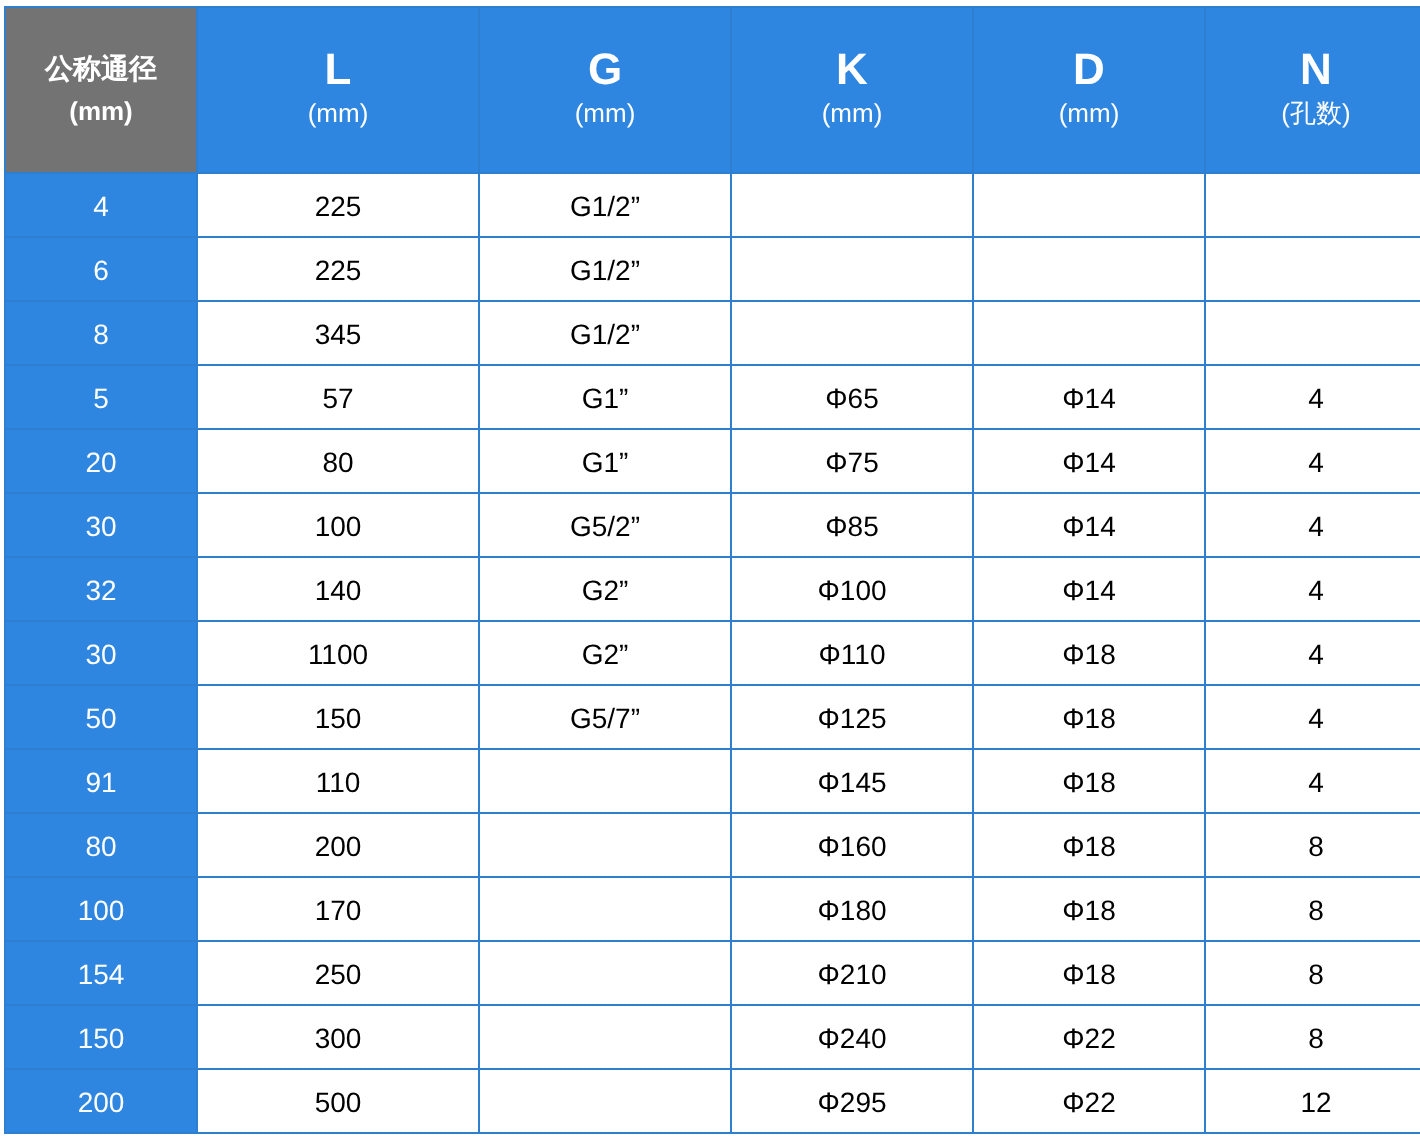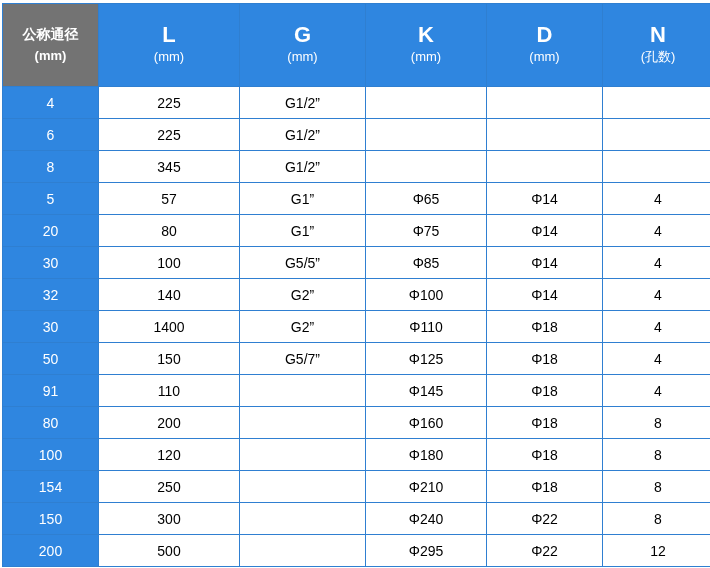--- a/index.html
+++ b/index.html
@@ -145,36 +145,36 @@
         <td class="dn-cell">20</td>
         <td class="val-cell col-l">80</td>
         <td class="val-cell col-g">G1”</td>
         <td class="val-cell col-k">Φ75</td>
         <td class="val-cell col-d">Φ14</td>
         <td class="val-cell col-n">4</td>
       </tr>
       <tr>
         <td class="dn-cell">30</td>
         <td class="val-cell col-l">100</td>
-        <td class="val-cell col-g">G5/5”</td>
+        <td class="val-cell col-g">G5/2”</td>
         <td class="val-cell col-k">Φ85</td>
         <td class="val-cell col-d">Φ14</td>
         <td class="val-cell col-n">4</td>
       </tr>
       <tr>
         <td class="dn-cell">32</td>
         <td class="val-cell col-l">140</td>
         <td class="val-cell col-g">G2”</td>
         <td class="val-cell col-k">Φ100</td>
         <td class="val-cell col-d">Φ14</td>
         <td class="val-cell col-n">4</td>
       </tr>
       <tr>
         <td class="dn-cell">30</td>
-        <td class="val-cell col-l">1400</td>
+        <td class="val-cell col-l">1100</td>
         <td class="val-cell col-g">G2”</td>
         <td class="val-cell col-k">Φ110</td>
         <td class="val-cell col-d">Φ18</td>
         <td class="val-cell col-n">4</td>
       </tr>
       <tr>
         <td class="dn-cell">50</td>
         <td class="val-cell col-l">150</td>
         <td class="val-cell col-g">G5/7”</td>
         <td class="val-cell col-k">Φ125</td>
@@ -192,21 +192,21 @@
       <tr>
         <td class="dn-cell">80</td>
         <td class="val-cell col-l">200</td>
         <td class="val-cell col-g"></td>
         <td class="val-cell col-k">Φ160</td>
         <td class="val-cell col-d">Φ18</td>
         <td class="val-cell col-n">8</td>
       </tr>
       <tr>
         <td class="dn-cell">100</td>
-        <td class="val-cell col-l">120</td>
+        <td class="val-cell col-l">170</td>
         <td class="val-cell col-g"></td>
         <td class="val-cell col-k">Φ180</td>
         <td class="val-cell col-d">Φ18</td>
         <td class="val-cell col-n">8</td>
       </tr>
       <tr>
         <td class="dn-cell">154</td>
         <td class="val-cell col-l">250</td>
         <td class="val-cell col-g"></td>
         <td class="val-cell col-k">Φ210</td>

